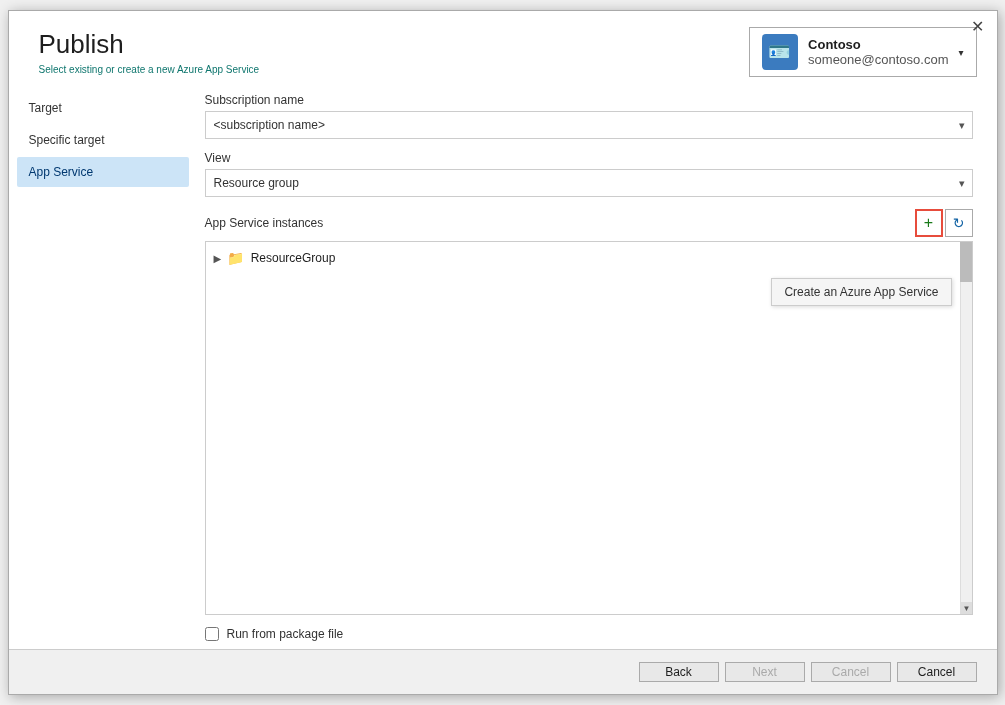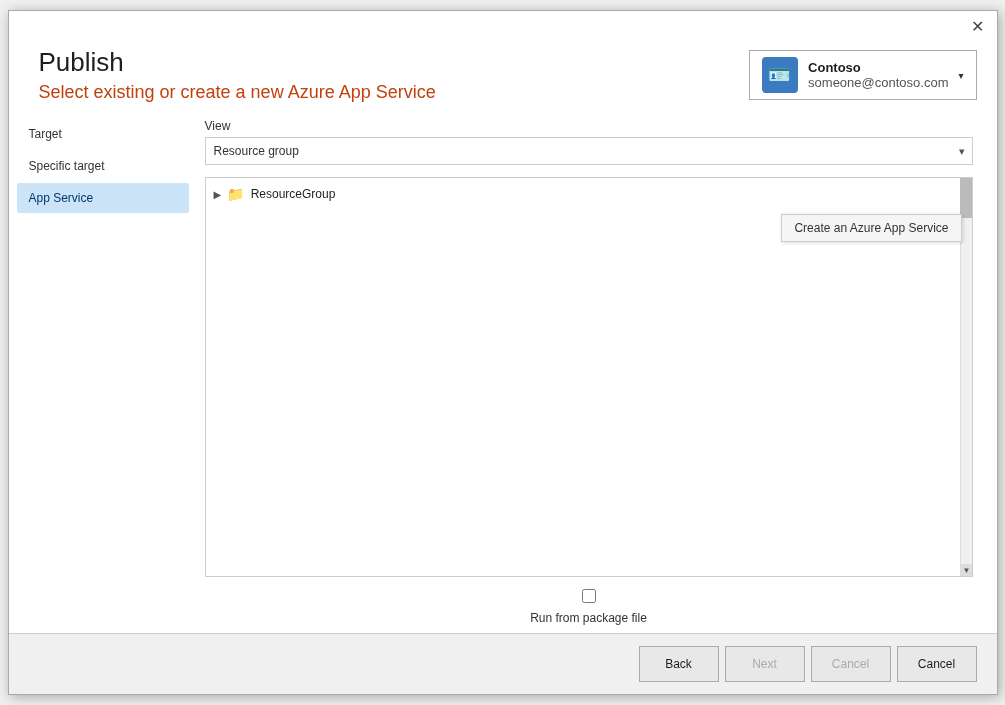--- a/index.html
+++ b/index.html
@@ -22,31 +22,30 @@
       box-shadow: 2px 2px 12px rgba(0,0,0,0.3);
       display: flex;
       flex-direction: column;
       position: relative;
     }
     .title-bar {
       display: flex;
       align-items: center;
       justify-content: space-between;
       padding: 16px 20px 0 30px;
-      margin-top: 20px;
     }
     .title-bar-left h1 {
       font-size: 26px;
       font-weight: 300;
       color: #1e1e1e;
       margin-bottom: 4px;
     }
     .title-bar-left p {
-      font-size: 18px;
-      color: #c2410c;
+      font-size: 10px;
+      color: #0f766e;
     }
     .account-box {
       display: flex;
       align-items: center;
       border: 1px solid #aaa;
       padding: 6px 12px;
       gap: 10px;
       cursor: pointer;
       min-width: 220px;
     }
@@ -221,21 +220,21 @@
     .tree-arrow {
       font-size: 10px;
       color: #555;
     }
     .folder-icon {
       color: #e8a030;
       font-size: 14px;
     }
     .tooltip-box {
       position: absolute;
-      right: 10px;
+      right: 20px;
       top: 36px;
       background: #f5f5f5;
       border: 1px solid #ccc;
       padding: 6px 12px;
       font-size: 12px;
       color: #333;
       box-shadow: 1px 1px 4px rgba(0,0,0,0.15);
       white-space: nowrap;
       z-index: 10;
     }
@@ -268,42 +267,41 @@
       color: #555;
       cursor: pointer;
     }
     .scrollbar-arrow.top { top: 0; }
     .scrollbar-arrow.bottom { bottom: 0; }
     .checkbox-row {
       display: flex;
       align-items: center;
       gap: 8px;
       padding: 12px 0 8px;
-      flex-direction: column;
     }
     .checkbox-row input[type=checkbox] {
       width: 14px;
       height: 14px;
       cursor: pointer;
     }
     .checkbox-label {
       font-size: 12px;
       color: #333;
     }
     .dialog-footer {
       background: #f0f0f0;
       border-top: 1px solid #ccc;
       padding: 12px 20px;
       display: flex;
       justify-content: flex-end;
       gap: 6px;
     }
     .footer-btn {
       min-width: 80px;
-      height: 36px;
+      height: 20px;
       padding: 0 16px;
       border: 1px solid #aaa;
       background: #e8e8e8;
       font-size: 12px;
       cursor: pointer;
       color: #1e1e1e;
     }
     .footer-btn.disabled {
       color: #aaa;
       cursor: default;
@@ -342,32 +340,51 @@
       <div class="sidebar-item">
         <span>Specific target</span>
       </div>
       <div class="sidebar-item active">
         <span>App Service</span>
       </div>
     </div>
 
     <div class="main-content">
 
+      <div class="form-group">
+        <label class="form-label">Subscription name</label>
+        <div class="select-wrapper">
+          <select class="form-select">
+            <option>&lt;subscription name&gt;</option>
+          </select>
+        </div>
+      </div>
 
       <div class="form-group">
         <label class="form-label">View</label>
         <div class="select-wrapper">
           <select class="form-select">
             <option>Resource group</option>
           </select>
         </div>
       </div>
 
 
       <div class="instances-section">
+        <div class="instances-header">
+          <span class="instances-label">App Service instances</span>
+          <div class="instances-actions">
+            <button class="action-btn add-btn" title="Create an Azure App Service">
+              <span>+</span>
+            </button>
+            <button class="action-btn refresh-btn">
+              <span>↻</span>
+            </button>
+          </div>
+        </div>
 
         <div class="instances-list" style="position:relative;">
           <div class="instances-list-inner">
             <div class="tree-item">
               <span class="tree-arrow">▶</span>
               <span class="folder-icon">📁</span>
               <span>ResourceGroup</span>
             </div>
           </div>
 

